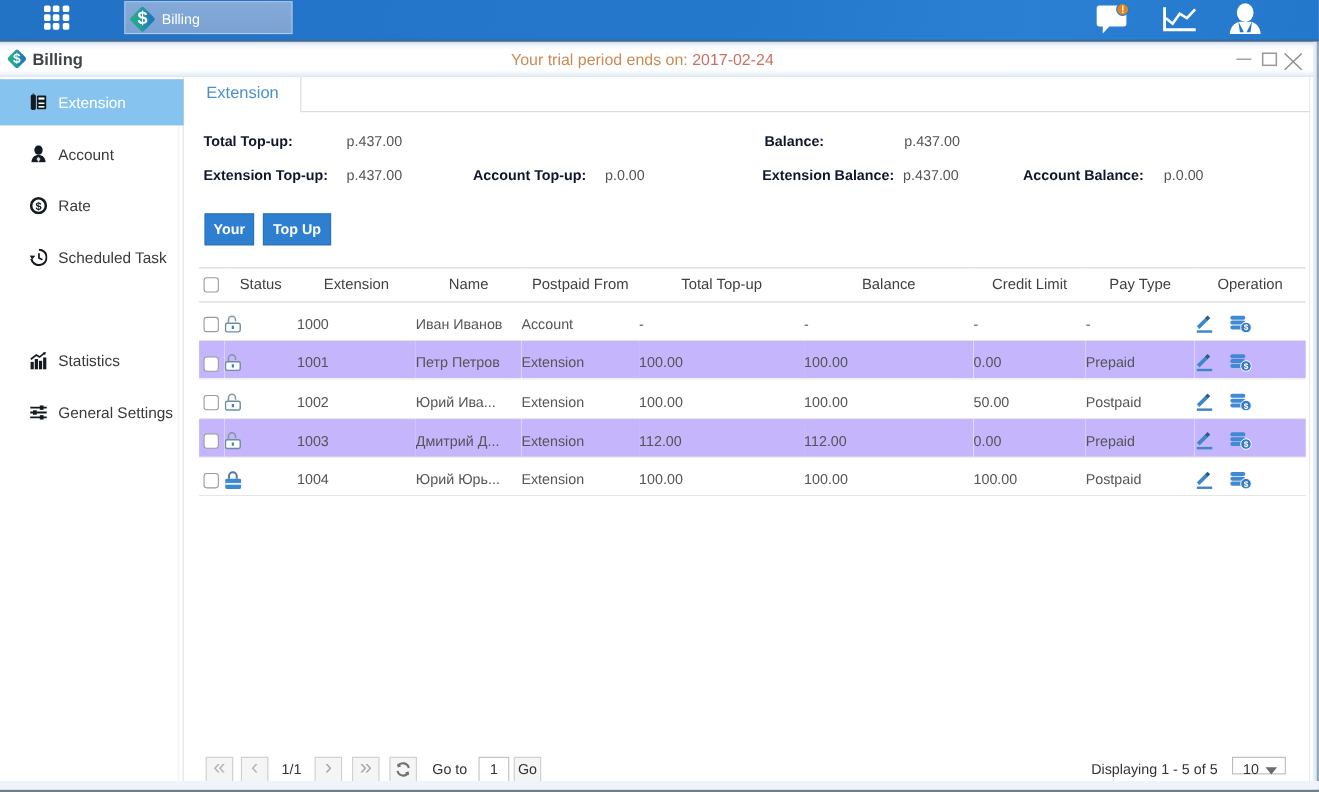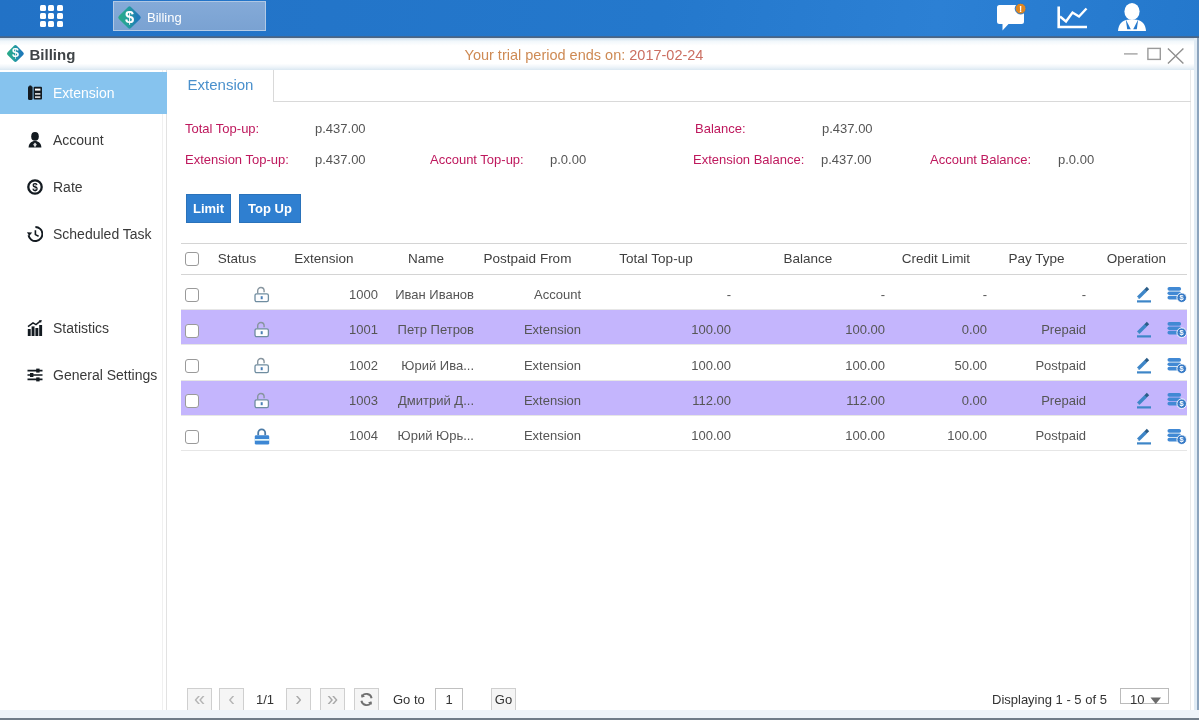--- a/index.html
+++ b/index.html
@@ -40,31 +40,31 @@
 .mitem .mtxt { position:absolute; left:53px; top:50%; margin-top:-8px; line-height:16px; }
 .mitem.sel { background:#86c3ee; color:#fff; }
 
 
 .content { position:absolute; left:168px; top:70px; width:1023px; height:641px; background:#fff; border-right:1px solid #e9e9e9; }
 .tabstrip { position:absolute; left:0; top:0; width:1023px; height:32px; }
 .tabstrip .rest { position:absolute; left:106px; top:0; right:0; height:32px; border-bottom:1px solid #d9d9d9; }
 .tab { position:absolute; left:0; top:0; width:106px; height:32px; background:#fff;
   border-right:1px solid #d9d9d9; color:#4a90cc; font-size:15px; text-align:center; line-height:29px; }
 
-.lbl { position:absolute; font-size:13px; font-weight:normal; color:#be185d; }
+.lbl { position:absolute; font-size:13px; font-weight:bold; color:#0f172a; }
 .val { position:absolute; font-size:13px; color:#555; }
 
 .btn { position:absolute; top:124px; height:29px; background:#2f7fd0; border:1px solid #2a72ba;
   color:#fff; font-size:13px; font-weight:bold; text-align:center; line-height:27px; }
 
 
 table.grid { position:absolute; left:13px; top:172.7px; width:1006px; border-collapse:collapse; table-layout:fixed; }
 .grid th { height:31px; border-top:1px solid #d4d4d4; border-bottom:1px solid #d4d4d4;
   font-weight:normal; font-size:13.5px; color:#3f3f3f; text-align:center; }
-.grid td { height:35.35px; border-bottom:1px solid #e6e6e6; font-size:13px; color:#555; text-align:right;
+.grid td { height:35.35px; border-bottom:1px solid #e6e6e6; font-size:13px; color:#555; text-align:left;
   overflow:hidden; white-space:nowrap; padding-top:5.5px; }
 .grid td:first-child, .grid th:first-child { padding-left:4px; }
 .grid tr.alt td { background:#c4b5fd; }
 .cb { display:inline-block; width:14px; height:14px; border:1px solid #9a9a9a; border-radius:3px; background:#fff; vertical-align:middle; }
 .pbtn { position:absolute; top:0; width:25px; height:23px; background:#f5f5f5; border:1px solid #cfcfcf;
   text-align:center; line-height:19px; font-size:20px; color:#b5b5b5; }
 .ptxt { position:absolute; top:4px; font-size:13px; color:#333; }
 .goin { position:absolute; top:0; width:28px; height:23px; border:1px solid #c0c0c0; background:#fff;
   text-align:center; line-height:21px; font-size:13px; color:#333; }
 .drop { position:absolute; top:0; width:49px; height:16px; border:1px solid #bbb; background:#fff; }
@@ -192,21 +192,21 @@
 
     <div class="lbl" style="left:17px; top:81.5px;">Extension Top-up:</div>
     <div class="val" style="left:147px; top:81.5px;">p.437.00</div>
     <div class="lbl" style="left:262px; top:81.5px;">Account Top-up:</div>
     <div class="val" style="left:382px; top:81.5px;">p.0.00</div>
     <div class="lbl" style="left:525px; top:81.5px;">Extension Balance:</div>
     <div class="val" style="left:653px; top:81.5px;">p.437.00</div>
     <div class="lbl" style="left:762px; top:81.5px;">Account Balance:</div>
     <div class="val" style="left:890px; top:81.5px;">p.0.00</div>
 
-    <div class="btn" style="left:18px; width:45px;">Limit</div>
+    <div class="btn" style="left:18px; width:45px;">Your</div>
     <div class="btn" style="left:71px; width:62px;">Top Up</div>
 
     <table class="grid">
       <colgroup>
           <col style="width:23px">
           <col style="width:66px">
           <col style="width:108px">
           <col style="width:96px">
           <col style="width:107px">
           <col style="width:150px">
@@ -374,21 +374,21 @@
     <div class="pbtn" style="left:118px; top:617.5px; color:#a8a8a8;">›</div>
     <div class="pbtn" style="left:152px; top:617.5px; color:#a8a8a8;">»</div>
     <div class="pbtn" style="left:186px; top:617.5px;"><svg width="15" height="15" viewBox="0 0 15 15" style="margin-top:3px;">
           <path d="M12.6 6.2 a5.3 5.3 0 0 0 -9.8 -1.6" fill="none" stroke="#707070" stroke-width="1.9"></path>
           <path d="M2.2 2.2 l0.4 3.6 l3.4 -1.2 z" fill="#707070"></path>
           <path d="M2.4 8.8 a5.3 5.3 0 0 0 9.8 1.6" fill="none" stroke="#707070" stroke-width="1.9"></path>
           <path d="M12.8 12.8 l-0.4 -3.6 l-3.4 1.2 z" fill="#707070"></path>
         </svg></div>
     <div class="ptxt" style="left:225px; top:622px;">Go to</div>
     <div class="goin" style="left:267px; top:617.5px;">1</div>
-    <div class="pbtn" style="left:299px; top:617.5px; color:#333; font-size:13px; line-height:21px;margin-left:24px;">Go</div>
+    <div class="pbtn" style="left:299px; top:617.5px; color:#333; font-size:13px; line-height:21px;">Go</div>
     <div class="ptxt" style="left:824px; top:622px;">Displaying 1 - 5 of 5</div>
     <div class="drop" style="left:952px; top:617.5px;">
       <span style="position:absolute; left:9px; top:3px; font-size:13px; color:#333;">10</span>
       <svg width="12" height="8" viewBox="0 0 12 8" style="position:absolute; right:6px; top:8px;">
           <path d="M0.5 0.5 H11 L5.75 7 z" fill="#6b6b6b"></path>
         </svg>
     </div>
   </div>
 
   <div class="fr" style="left:1194px; top:38px; width:3px; height:682px; background:#e0ebf4;"></div>

